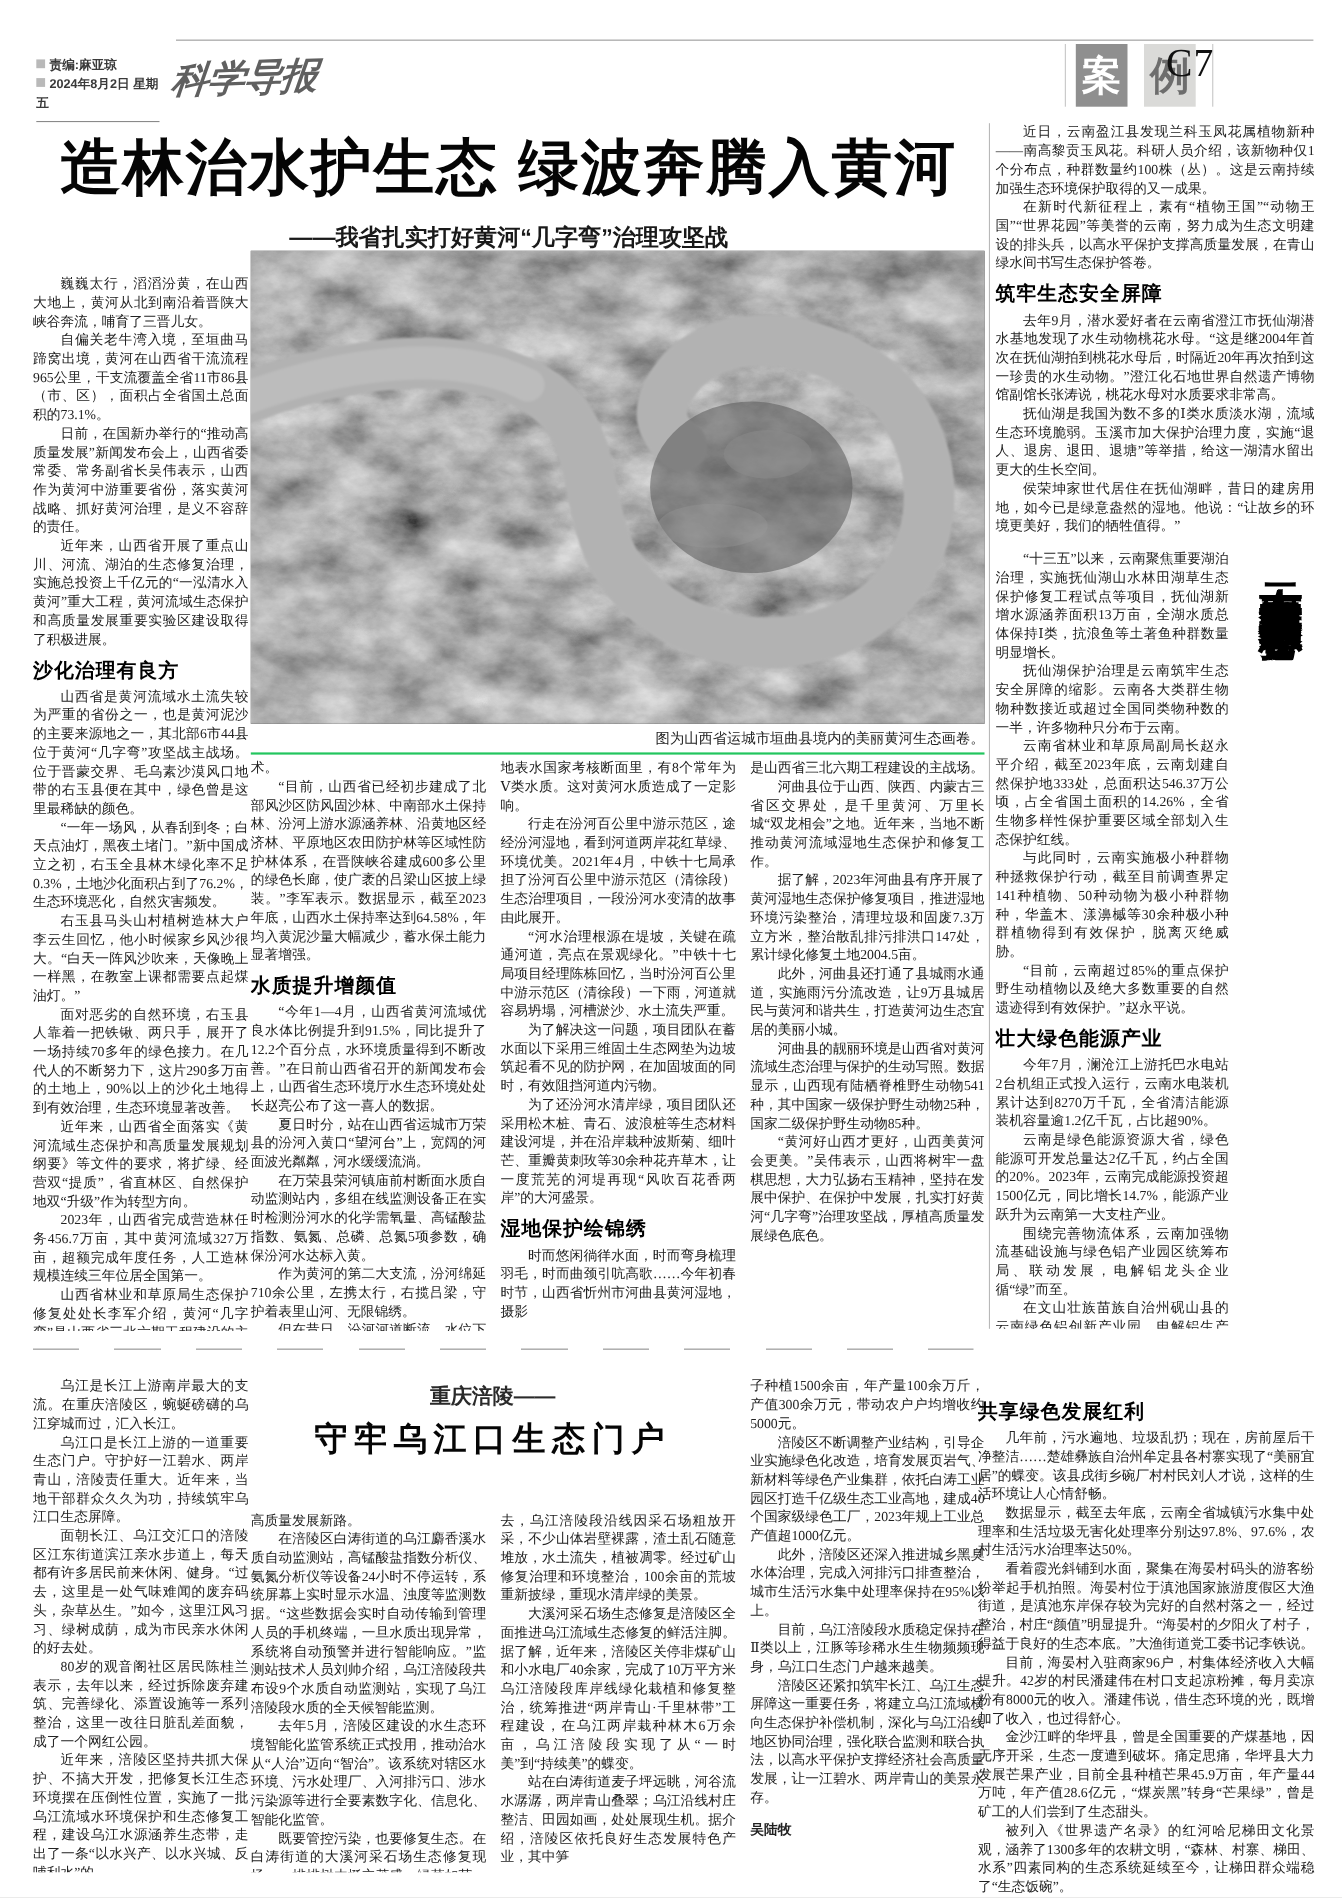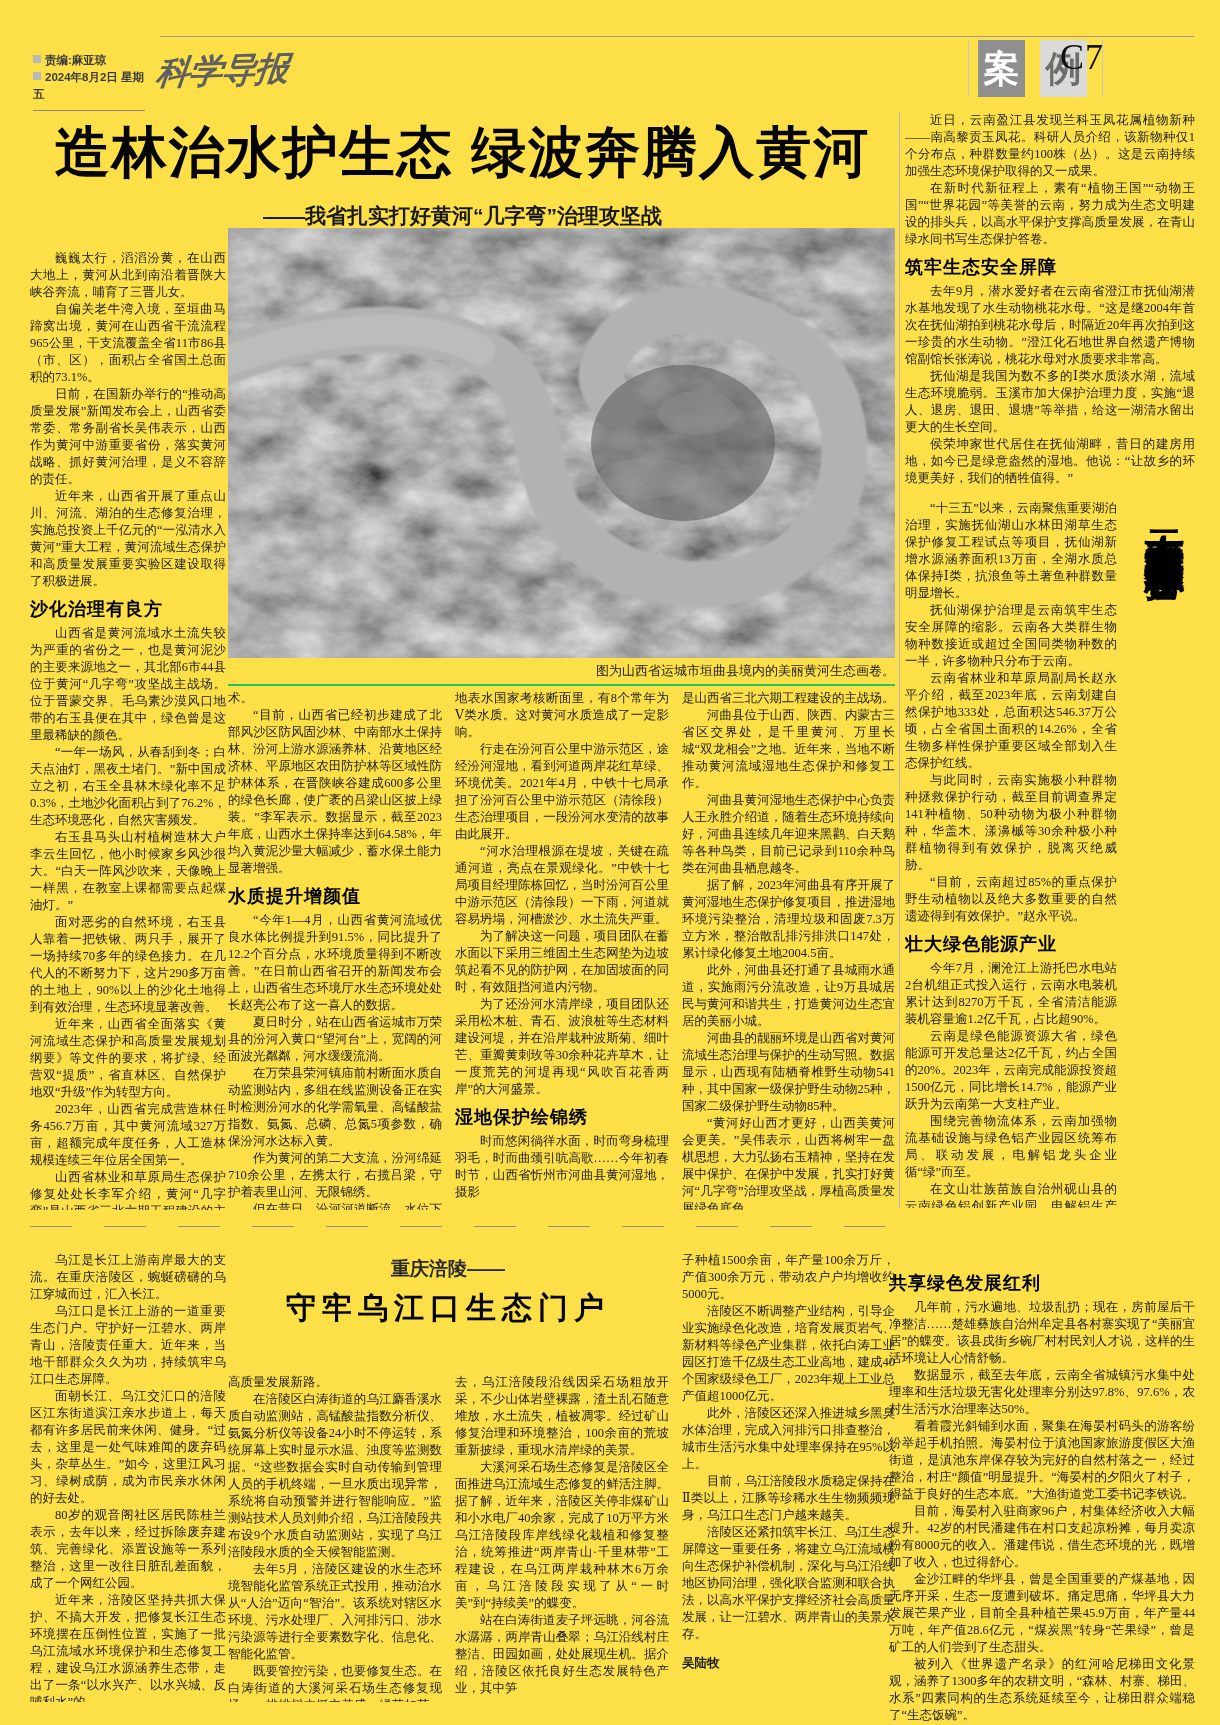--- a/index.html
+++ b/index.html
@@ -1,16 +1,16 @@
 <!DOCTYPE html>
 <html><head>
 <meta charset="utf-8">
 <style>
   html,body{margin:0;padding:0;background:#dcdcda;}
-  .page{position:relative;width:1220px;height:1725px;background:#fde047;overflow:hidden;
+  .page{position:relative;width:1220px;height:1725px;background:#ffffff;overflow:hidden;
         font-family:"Liberation Serif","DejaVu Serif",serif;color:#1e1e1e;margin:0 auto;}
   
   .top-rule{position:absolute;left:160px;top:36px;width:1034px;height:1px;background:#9a9a9a;}
   .ed{position:absolute;left:33px;top:52px;width:112px;font-family:"Liberation Sans","DejaVu Sans",sans-serif;
       font-size:11.5px;font-weight:700;color:#3a3a3a;line-height:17px;border-bottom:1px solid #8a8a8a;padding-bottom:7px;}
   .ed .sq{display:inline-block;width:8px;height:8px;background:#b9b9b9;margin-right:4px;vertical-align:1px;}
   .masthead{position:absolute;left:156px;top:48px;width:140px;font-size:34px;font-weight:700;font-style:italic;
       color:#606060;letter-spacing:-1px;transform:rotate(-2deg) skewX(-8deg);font-family:"DejaVu Serif",serif;white-space:nowrap;}
   .hairline{position:absolute;top:40px;width:1px;height:57px;background:#c6c6c6;}
   .badge-box{position:absolute;top:40px;width:47px;height:57px;text-align:center;line-height:57px;
@@ -123,21 +123,20 @@
       <p>行走在汾河百公里中游示范区，途经汾河湿地，看到河道两岸花红草绿、环境优美。2021年4月，中铁十七局承担了汾河百公里中游示范区（清徐段）生态治理项目，一段汾河水变清的故事由此展开。</p>
       <p>“河水治理根源在堤坡，关键在疏通河道，亮点在景观绿化。”中铁十七局项目经理陈栋回忆，当时汾河百公里中游示范区（清徐段）一下雨，河道就容易坍塌，河槽淤沙、水土流失严重。</p>
       <p>为了解决这一问题，项目团队在蓄水面以下采用三维固土生态网垫为边坡筑起看不见的防护网，在加固坡面的同时，有效阻挡河道内污物。</p>
       <p>为了还汾河水清岸绿，项目团队还采用松木桩、青石、波浪桩等生态材料建设河堤，并在沿岸栽种波斯菊、细叶芒、重瓣黄刺玫等30余种花卉草木，让一度荒芜的河堤再现“风吹百花香两岸”的大河盛景。</p>
       <h4>湿地保护绘锦绣</h4>
       <p>时而悠闲徜徉水面，时而弯身梳理羽毛，时而曲颈引吭高歌……今年初春时节，山西省忻州市河曲县黄河湿地，摄影</p>
     </div>
   <div class="col" style="left:682px;top:690px;width:213px;height:520px">
       <p class="cont">是山西省三北六期工程建设的主战场。</p>
       <p>河曲县位于山西、陕西、内蒙古三省区交界处，是千里黄河、万里长城“双龙相会”之地。近年来，当地不断推动黄河流域湿地生态保护和修复工作。</p>
-      <p>河曲县黄河湿地生态保护中心负责人王永胜介绍道，随着生态环境持续向好，河曲县连续几年迎来黑鹳、白天鹅等各种鸟类，目前已记录到110余种鸟类在河曲县栖息越冬。</p>
       <p>据了解，2023年河曲县有序开展了黄河湿地生态保护修复项目，推进湿地环境污染整治，清理垃圾和固废7.3万立方米，整治散乱排污排洪口147处，累计绿化修复土地2004.5亩。</p>
       <p>此外，河曲县还打通了县城雨水通道，实施雨污分流改造，让9万县城居民与黄河和谐共生，打造黄河边生态宜居的美丽小城。</p>
       <p>河曲县的靓丽环境是山西省对黄河流域生态治理与保护的生动写照。数据显示，山西现有陆栖脊椎野生动物541种，其中国家一级保护野生动物25种，国家二级保护野生动物85种。</p>
       <p>“黄河好山西才更好，山西美黄河会更美。”吴伟表示，山西将树牢一盘棋思想，大力弘扬右玉精神，坚持在发展中保护、在保护中发展，扎实打好黄河“几字弯”治理攻坚战，厚植高质量发展绿色底色。</p>
     </div>
 
   <div class="vrule"></div>
   <div class="col" style="left:905px;top:112px;width:290px;height:386px">
       <p>近日，云南盈江县发现兰科玉凤花属植物新种——南高黎贡玉凤花。科研人员介绍，该新物种仅1个分布点，种群数量约100株（丛）。这是云南持续加强生态环境保护取得的又一成果。</p>
       <p>在新时代新征程上，素有“植物王国”“动物王国”“世界花园”等美誉的云南，努力成为生态文明建设的排头兵，以高水平保护支撑高质量发展，在青山绿水间书写生态保护答卷。</p>

